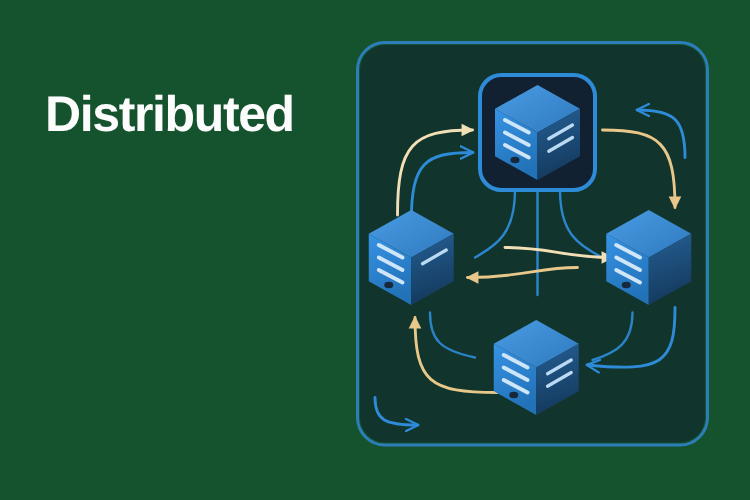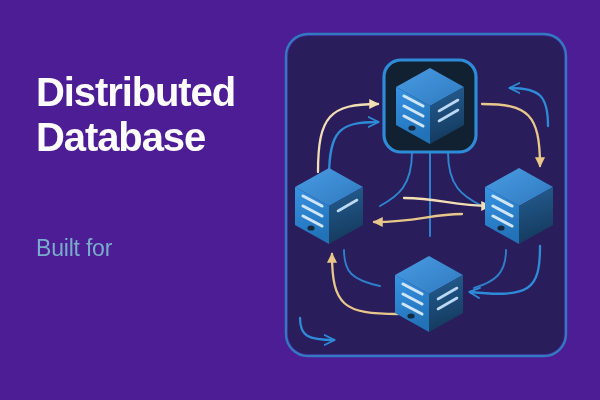--- a/index.html
+++ b/index.html
@@ -2,21 +2,21 @@
 <html><head>
 <meta charset="utf-8">
 <style>
   html,body{margin:0;padding:0;}
   body{
     width:600px;height:400px;overflow:hidden;
     background:#152534;
     font-family:"Liberation Sans","DejaVu Sans",sans-serif;
     -webkit-font-smoothing:antialiased;
   }
-  #stage{position:relative;width:600px;height:400px;background:#4c1d95;overflow:hidden;}
+  #stage{position:relative;width:600px;height:400px;background:#14532d;overflow:hidden;}
 
   
   #text-panel{position:absolute;left:0;top:0;width:285px;height:400px;}
 
   #headline{
     position:absolute;left:36px;top:70px;width:250px;
     color:#FCFCFD;
     font-size:40px;line-height:45px;
     font-weight:700;letter-spacing:-1.1px;
     white-space:nowrap;
@@ -38,25 +38,23 @@
 </style>
 </head>
 <body>
 
 <div id="stage">
 
   <div id="text-panel">
 
     <div id="headline">
       <span class="hl">Distributed</span>
-      <span class="hl">Database</span>
     </div>
 
     <div id="subhead">
-      <span class="sl">Built for</span>
     </div>
 
   </div>
 
   <div id="diagram">
     <svg width="322" height="400" viewBox="278 0 322 400" xmlns="http://www.w3.org/2000/svg">
 
       <defs>
 
         <linearGradient id="gFront" x1="0" y1="0" x2="0.3" y2="1">

